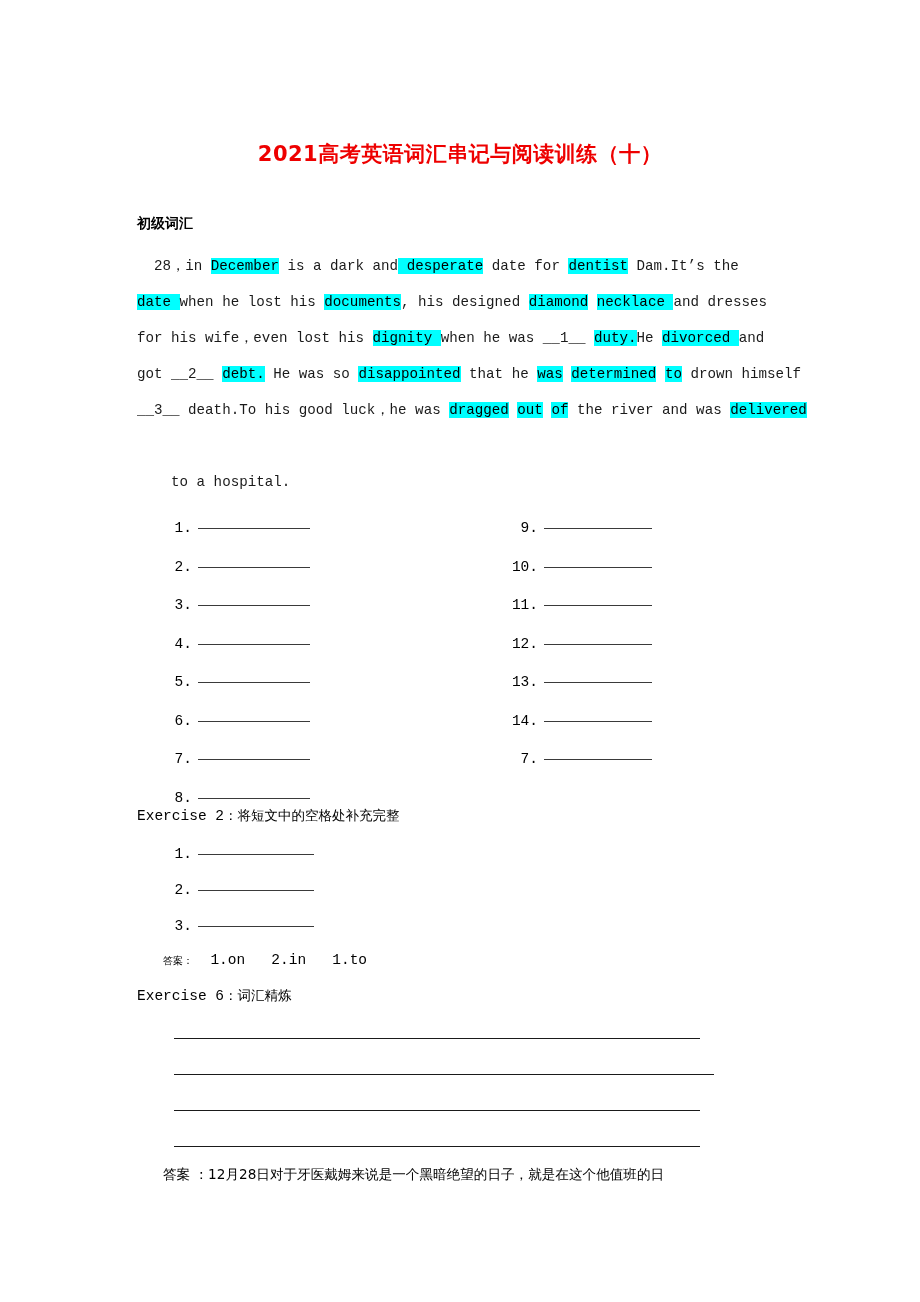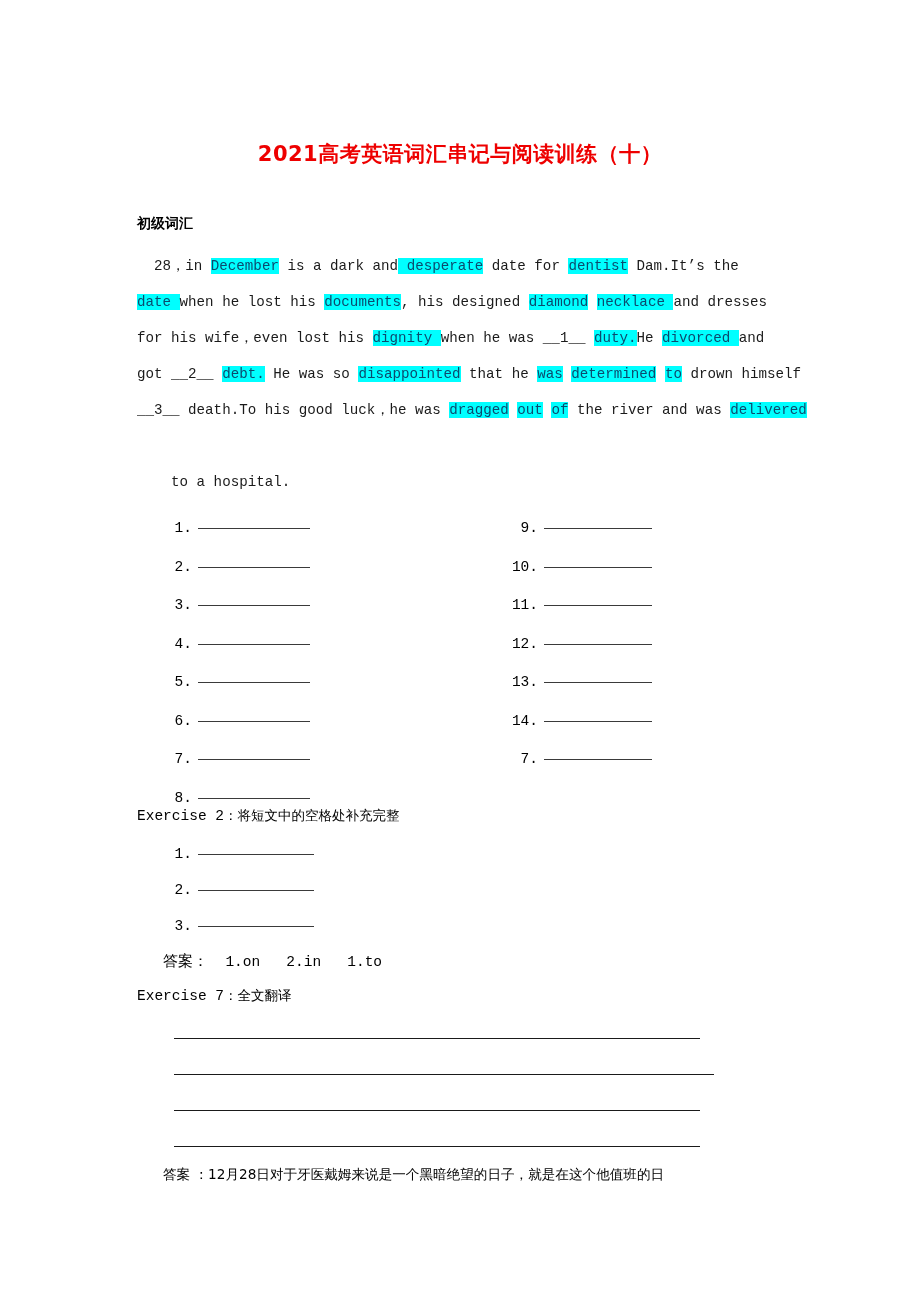--- a/index.html
+++ b/index.html
@@ -75,21 +75,21 @@
     color: #1a1a1a;
     white-space: pre-wrap;
   }
   .passage .ln {
     display: block;
     height: 36px;
     white-space: pre;
   }
   .hl {
     background: #00ffff;
-    color: #0c4a6e;
+    color: #000000;
   }
 
   
   .ex-label {
     position: absolute;
     left: 137px;
     font-family: "Liberation Mono", "DejaVu Sans Mono", monospace;
     font-size: 14.5px;
     white-space: nowrap;
   }
@@ -138,21 +138,21 @@
   .ans-inline {
     position: absolute;
     left: 163px;
     top: 930px;
     font-family: "Liberation Mono", "DejaVu Sans Mono", monospace;
     font-size: 14.5px;
     white-space: pre;
   }
   .ans-inline .cn {
     font-family: "DejaVu Sans", sans-serif;
-    font-size: 15px;
+    font-size: 10px;
   }
 
   
   .long-rule {
     position: absolute;
     left: 174px;
     height: 0;
     border-bottom: 1.4px solid #1a1a1a;
   }
   #lr1 { top: 1016px; width: 526px; }
@@ -207,21 +207,21 @@
   </div>
   <div id="ex2-col">
       <div class="blank-row ex2-row" style="top: 820px;"><span class="num">1.</span><span class="rule"></span></div>
       <div class="blank-row ex2-row" style="top: 856px;"><span class="num">2.</span><span class="rule"></span></div>
       <div class="blank-row ex2-row" style="top: 892px;"><span class="num">3.</span><span class="rule"></span></div>
     </div>
 
   <div class="ans-inline"><span class="cn">答案：</span><span>  1.on   2.in   1.to</span></div>
 
   <div class="ex-label" id="ex3-label">
-    <span>Exercise 7</span><span class="cn">：全文翻译</span>
+    <span>Exercise 6</span><span class="cn">：词汇精炼</span>
   </div>
   <div class="long-rule" id="lr1"></div>
   <div class="long-rule" id="lr2"></div>
   <div class="long-rule" id="lr3"></div>
   <div class="long-rule" id="lr4"></div>
 
   <div class="ans-final"><span>答案 ：</span><span>12月28日对于牙医戴姆来说是一个黑暗绝望的日子，就是在这个他值班的日</span></div>
 
 </div>
 

